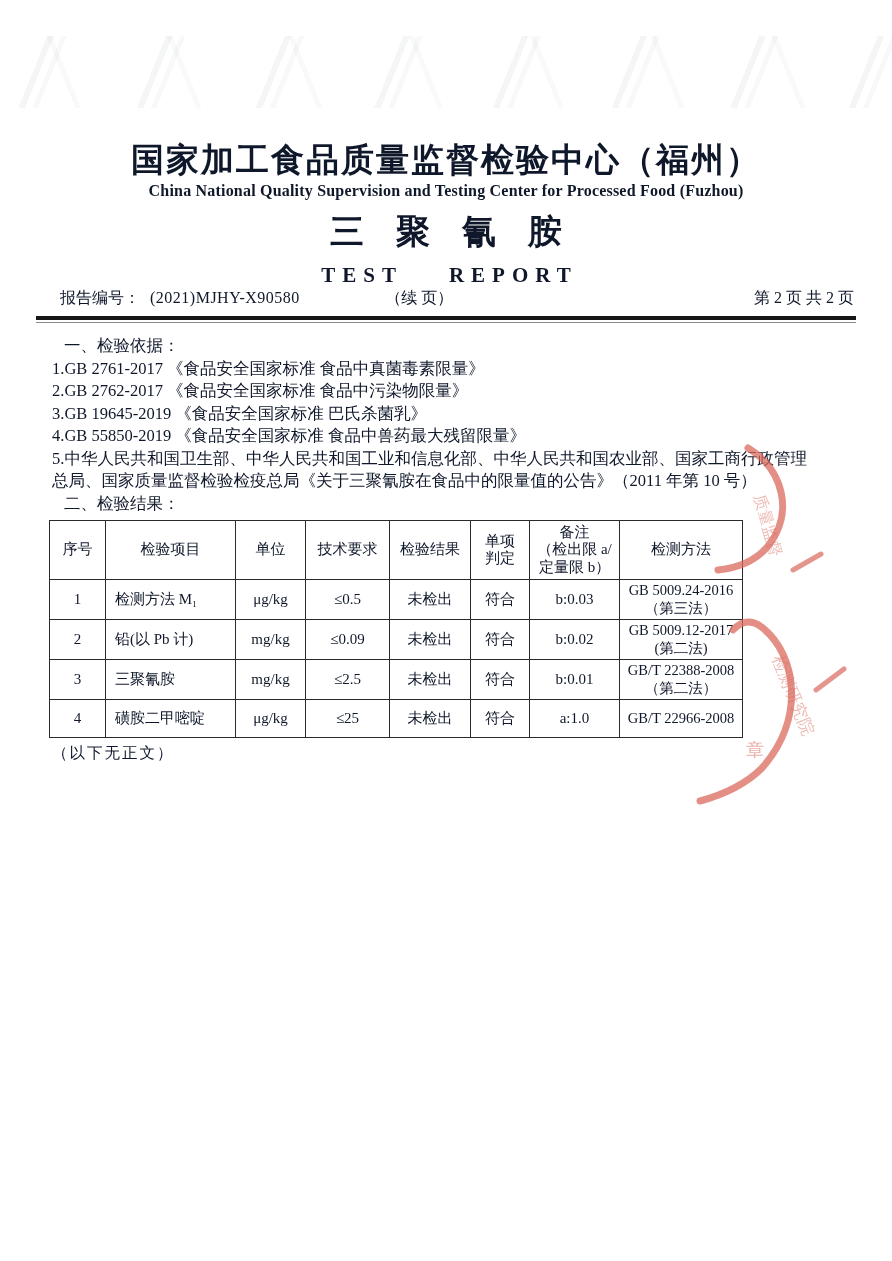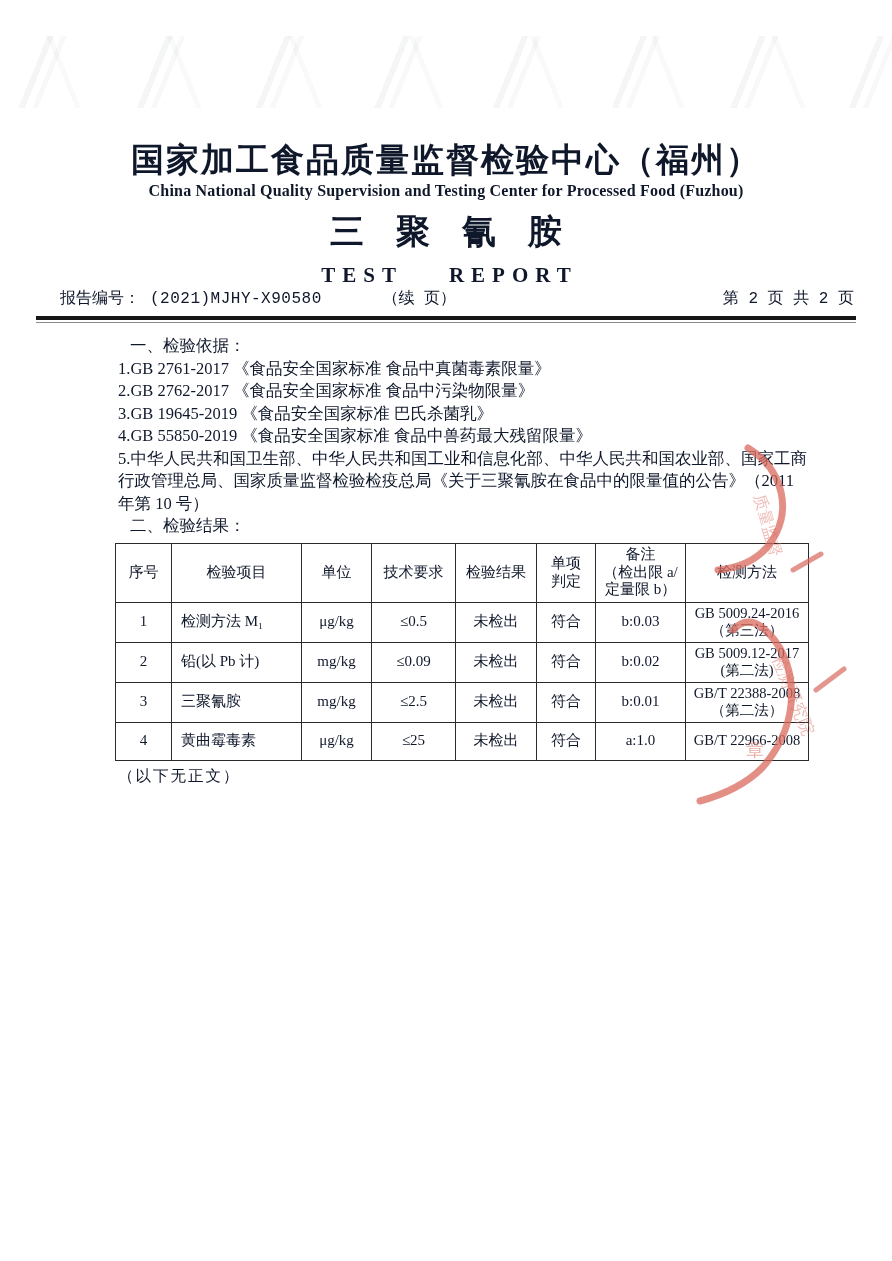--- a/index.html
+++ b/index.html
@@ -24,27 +24,27 @@
       repeating-linear-gradient(68deg,
         transparent 0 70px,
         rgba(150,160,160,0.06) 70px 75px,
         transparent 75px 112px);
   }
   .header{text-align:center;margin-top:140px;}
   .org-cn{font-size:33px;font-weight:bold;letter-spacing:2px;line-height:40px;}
   .org-en{font-size:16px;font-weight:bold;line-height:22px;letter-spacing:.2px;}
   .title-cn{font-size:34px;font-weight:bold;letter-spacing:32px;text-indent:32px;line-height:44px;margin-top:8px;}
   .title-en{font-size:21px;font-weight:bold;letter-spacing:7px;word-spacing:34px;text-indent:7px;line-height:26px;margin-top:8px;}
-  .meta-line{position:relative;height:22px;font-size:16px;font-family:Liberation Mono, monospace;}
+  .meta-line{position:relative;height:22px;font-size:16px;}
   .meta-left{position:absolute;left:60px;}
   .report-no{margin-left:10px;letter-spacing:.5px;}
   .meta-center{position:absolute;left:47%;transform:translateX(-50%);}
   .meta-right{position:absolute;right:38px;}
   .rule{margin:6px 36px 0 36px;border-top:4px solid #161616;border-bottom:1px solid #8a8a8a;height:2px;}
-  .body{margin:12px 78px 0 118px;font-size:16.5px;}
+  .body{margin:12px 78px 0 52px;font-size:16.5px;}
   .body p{margin:0;line-height:22.5px;}
   .sec-heading{text-indent:12px;}
   .results-table{
     border-collapse:collapse;table-layout:fixed;width:693px;
     margin:5px 0 0 -3px;font-size:15px;
   }
   .results-table th,.results-table td{
     border:1px solid #2b2b2b;text-align:center;
     padding:2px 4px;white-space:pre-line;line-height:17.5px;
     overflow:hidden;
@@ -146,21 +146,21 @@
             <td class="col-2">mg/kg</td>
             <td class="col-3">≤2.5</td>
             <td class="col-4">未检出</td>
             <td class="col-5">符合</td>
             <td class="col-6">b:0.01</td>
             <td class="col-7">GB/T 22388-2008
 （第二法）</td>
           </tr>
           <tr>
             <td class="col-0">4</td>
-            <td class="col-1">黄曲霉毒素</td>
+            <td class="col-1">磺胺二甲嘧啶</td>
             <td class="col-2">μg/kg</td>
             <td class="col-3">≤25</td>
             <td class="col-4">未检出</td>
             <td class="col-5">符合</td>
             <td class="col-6">a:1.0</td>
             <td class="col-7">GB/T 22966-2008</td>
           </tr>
         </tbody>
     </table>
 

